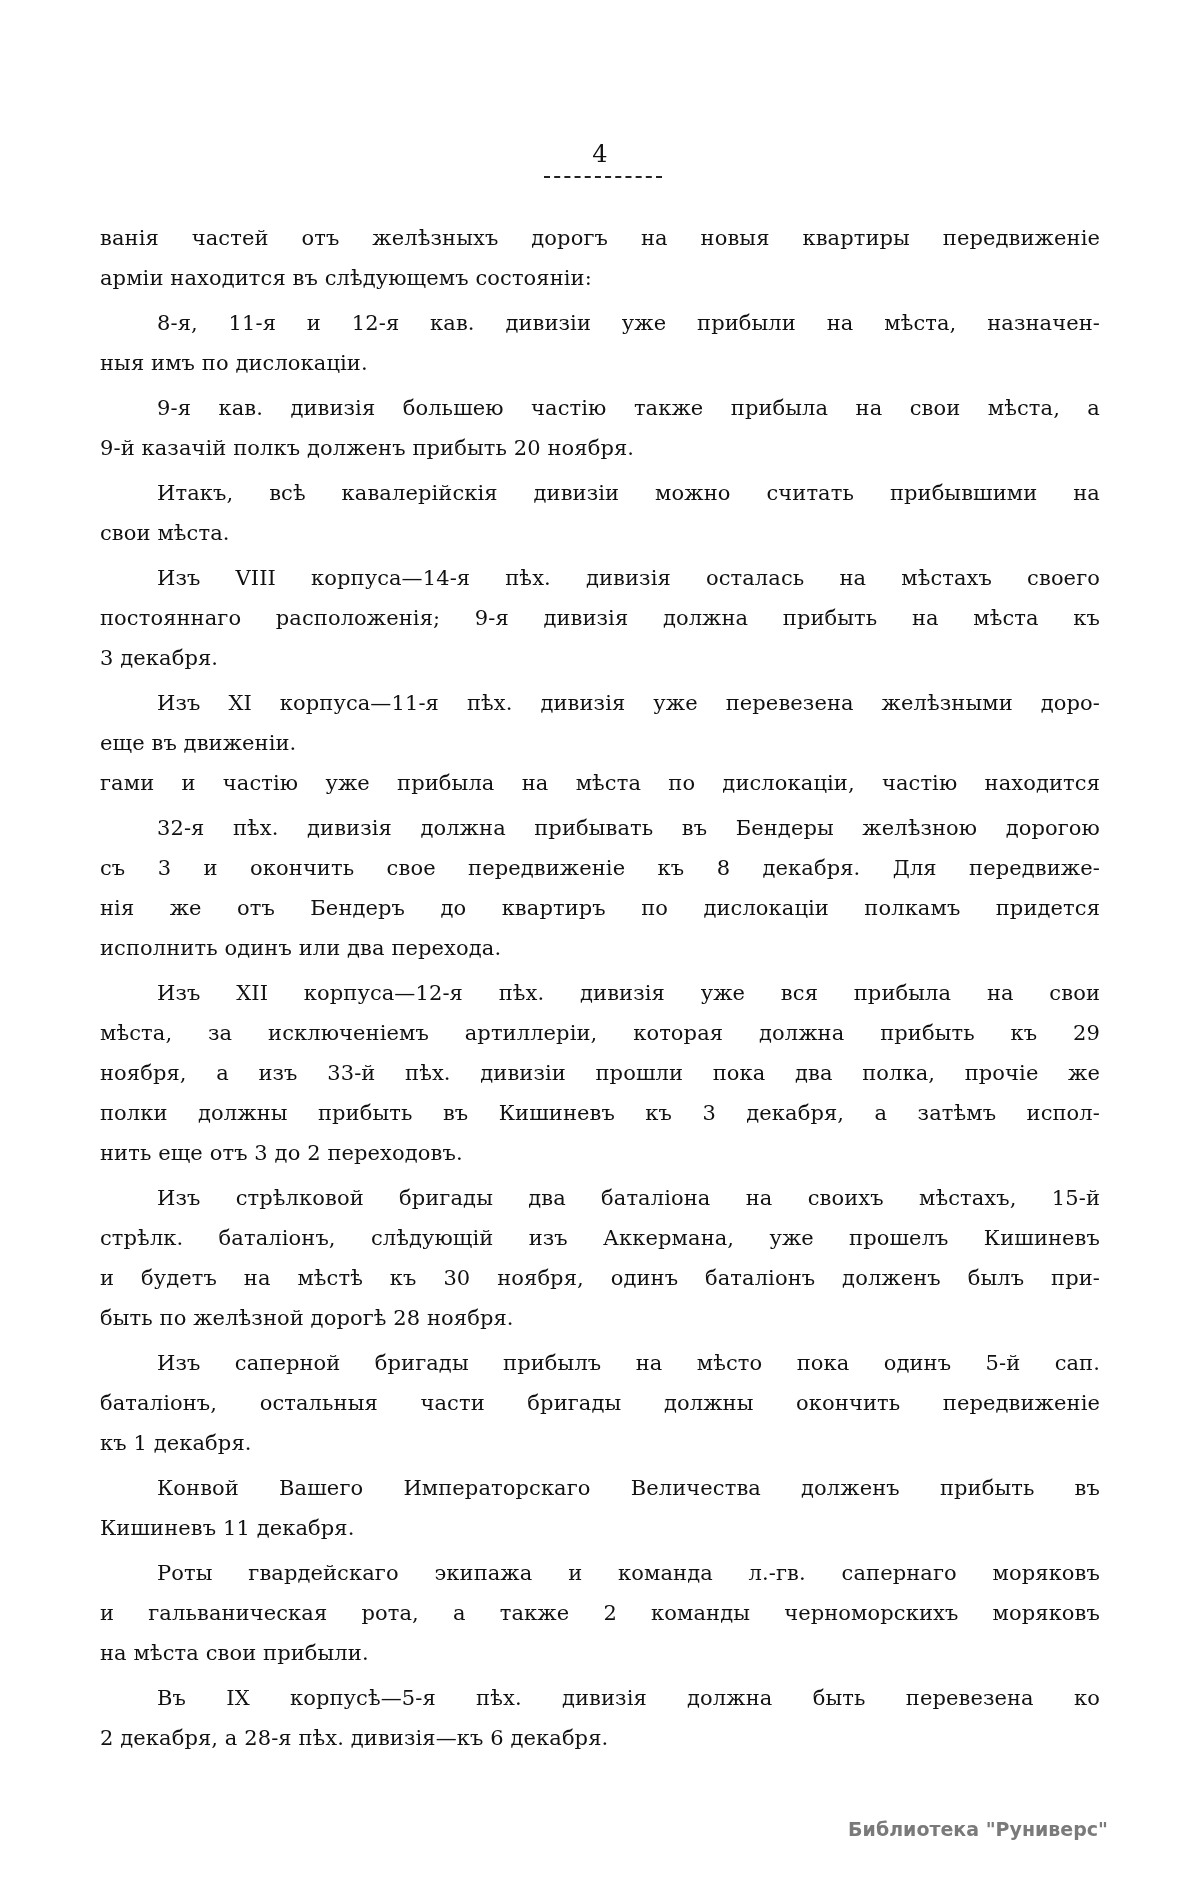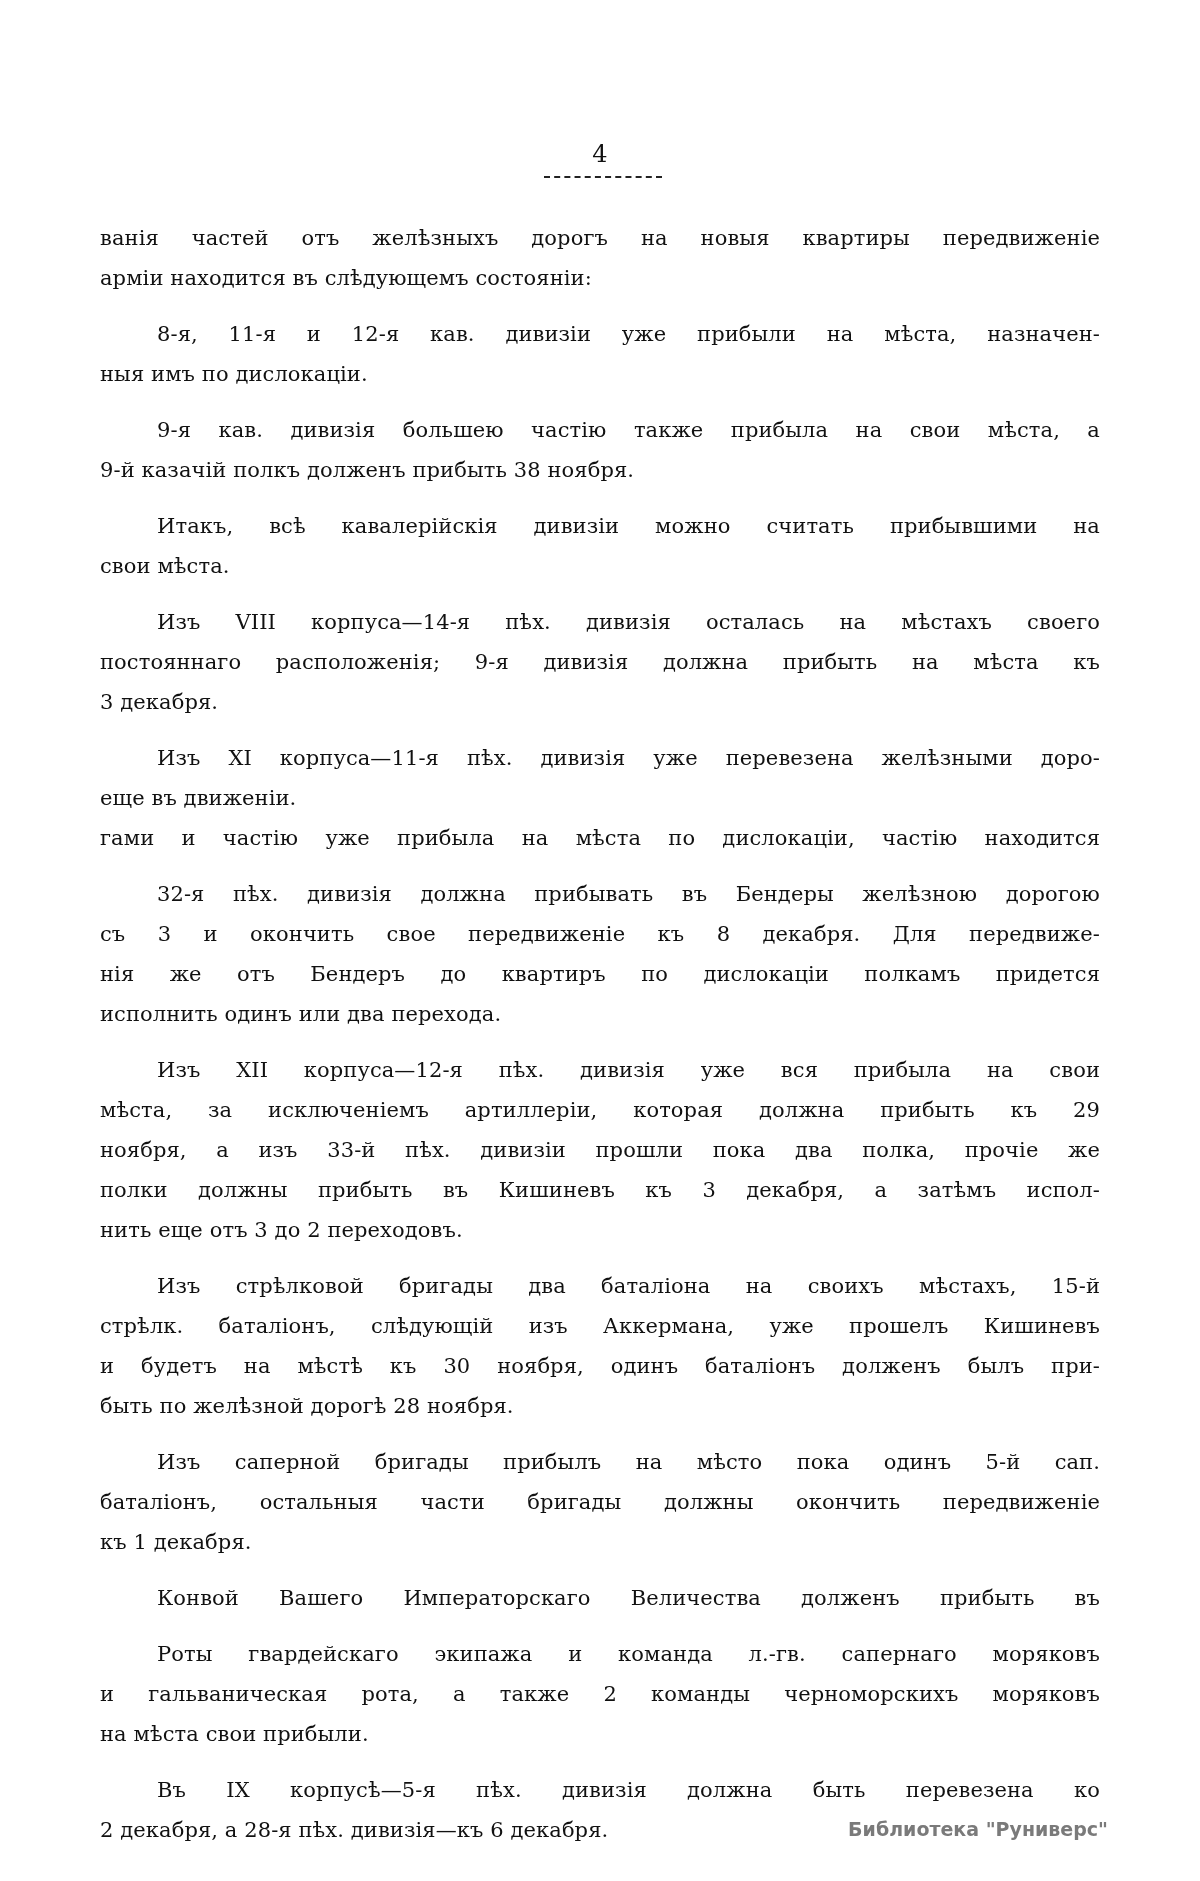--- a/index.html
+++ b/index.html
@@ -51,21 +51,21 @@
       text-align-last: justify;
       letter-spacing: 0.1px;
     }
     .line.last {
       text-align-last: left;
     }
     .line.first {
       padding-left: 57px;
     }
     .para + .para {
-      margin-top: 16px;
+      margin-top: 5px;
     }
     .watermark {
       position: absolute;
       right: 92px;
       top: 1818px;
       font-family: "DejaVu Sans", "Liberation Sans", sans-serif;
       font-weight: bold;
       font-size: 19px;
       color: #7a7a7a;
     }
@@ -80,21 +80,21 @@
     <div class="para">
       <span class="line">ванія частей отъ желѣзныхъ дорогъ на новыя квартиры передвиженіе</span>
       <span class="line last">арміи находится въ слѣдующемъ состояніи:</span>
     </div>
     <div class="para">
       <span class="line first">8-я, 11-я и 12-я кав. дивизіи уже прибыли на мѣста, назначен-</span>
       <span class="line last">ныя имъ по дислокаціи.</span>
     </div>
     <div class="para">
       <span class="line first">9-я кав. дивизія большею частію также прибыла на свои мѣста, а</span>
-      <span class="line last">9-й казачій полкъ долженъ прибыть 38 ноября.</span>
+      <span class="line last">9-й казачій полкъ долженъ прибыть 20 ноября.</span>
     </div>
     <div class="para">
       <span class="line first">Итакъ, всѣ кавалерійскія дивизіи можно считать прибывшими на</span>
       <span class="line last">свои мѣста.</span>
     </div>
     <div class="para">
       <span class="line first">Изъ VIII корпуса—14-я пѣх. дивизія осталась на мѣстахъ своего</span>
       <span class="line">постояннаго расположенія; 9-я дивизія должна прибыть на мѣста къ</span>
       <span class="line last">3 декабря.</span>
     </div>
@@ -122,20 +122,21 @@
       <span class="line">и будетъ на мѣстѣ къ 30 ноября, одинъ баталіонъ долженъ былъ при-</span>
       <span class="line last">быть по желѣзной дорогѣ 28 ноября.</span>
     </div>
     <div class="para">
       <span class="line first">Изъ саперной бригады прибылъ на мѣсто пока одинъ 5-й сап.</span>
       <span class="line">баталіонъ, остальныя части бригады должны окончить передвиженіе</span>
       <span class="line last">къ 1 декабря.</span>
     </div>
     <div class="para">
       <span class="line first">Конвой Вашего Императорскаго Величества долженъ прибыть въ</span>
+      <span class="line last">Кишиневъ 11 декабря.</span>
     </div>
     <div class="para">
       <span class="line first">Роты гвардейскаго экипажа и команда л.-гв. сапернаго моряковъ</span>
       <span class="line">и гальваническая рота, а также 2 команды черноморскихъ моряковъ</span>
       <span class="line last">на мѣста свои прибыли.</span>
     </div>
     <div class="para">
       <span class="line first">Въ IX корпусѣ—5-я пѣх. дивизія должна быть перевезена ко</span>
       <span class="line last">2 декабря, а 28-я пѣх. дивизія—къ 6 декабря.</span>
     </div>

